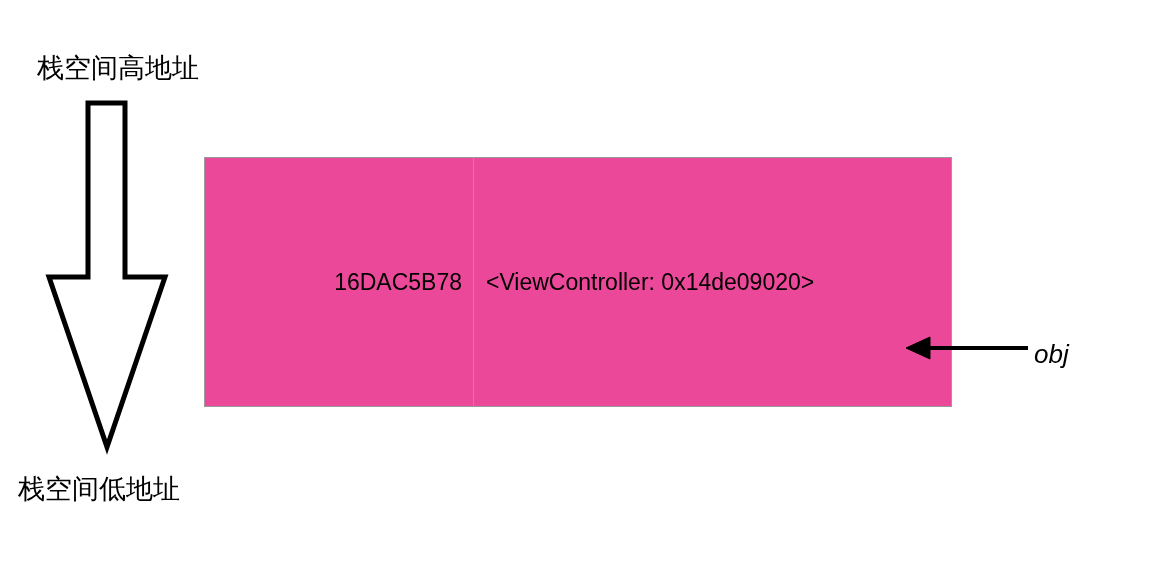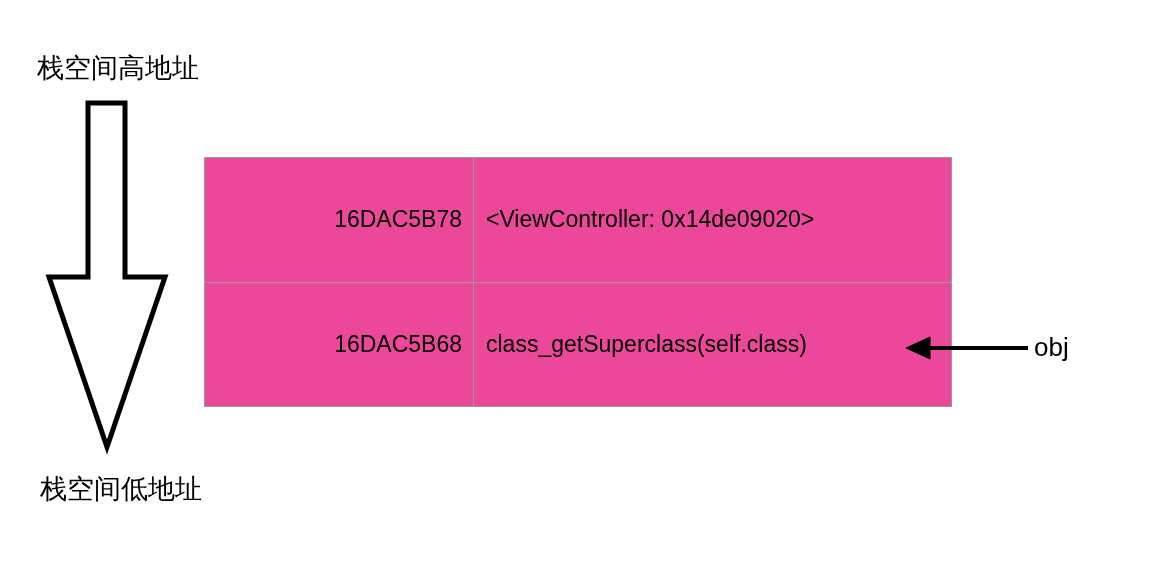--- a/index.html
+++ b/index.html
@@ -27,21 +27,21 @@
     line-height: 1;
     color: #000000;
     white-space: nowrap;
     letter-spacing: 0px;
   }
   #label-high {
     left: 37px;
     top: 55px;
   }
   #label-low {
-    left: 40px;
+    left: 18px;
     top: 476px;
   }
 
   
   #stack-arrow {
     position: absolute;
     left: 40px;
     top: 95px;
     width: 140px;
     height: 365px;
@@ -92,25 +92,26 @@
   #obj-arrow-svg {
     position: absolute;
     left: 0;
     top: 0;
     width: 135px;
     height: 38px;
   }
   #obj-label {
     position: absolute;
     left: 134px;
-    top: 4px;
+    top: 11px;
     font-size: 26px;
     line-height: 1;
     color: #000000;
     white-space: nowrap;
+    font-style: italic;
   }
 </style>
 </head>
 <body>
 
 <div id="canvas">
 
   <div class="axis-label" id="label-high">栈空间高地址</div>
 
   <div id="stack-arrow">
@@ -118,24 +119,20 @@
       <polygon points="48,8 85,8 85,182 125,182 67,352 9,182 48,182" fill="#ffffff" stroke="#000000" stroke-width="5" stroke-linejoin="miter"></polygon>
     </svg>
   </div>
 
   <table id="stack-table">
     <tbody>
       <tr>
         <td class="addr-cell">16DAC5B78</td>
         <td class="value-cell">&lt;ViewController: 0x14de09020&gt;</td>
       </tr>
-      <tr>
-        <td class="addr-cell">16DAC5B68</td>
-        <td class="value-cell">class_getSuperclass(self.class)</td>
-      </tr>
     </tbody>
   </table>
 
   <div id="obj-pointer">
     <svg id="obj-arrow-svg" viewBox="0 0 135 38" xmlns="http://www.w3.org/2000/svg">
       <line x1="28" y1="18" x2="128" y2="18" stroke="#000000" stroke-width="4"></line>
       <polygon points="6,18 30,7 30,29" fill="#000000" stroke="#000000" stroke-width="1"></polygon>
     </svg>
     <div id="obj-label">obj</div>
   </div>

